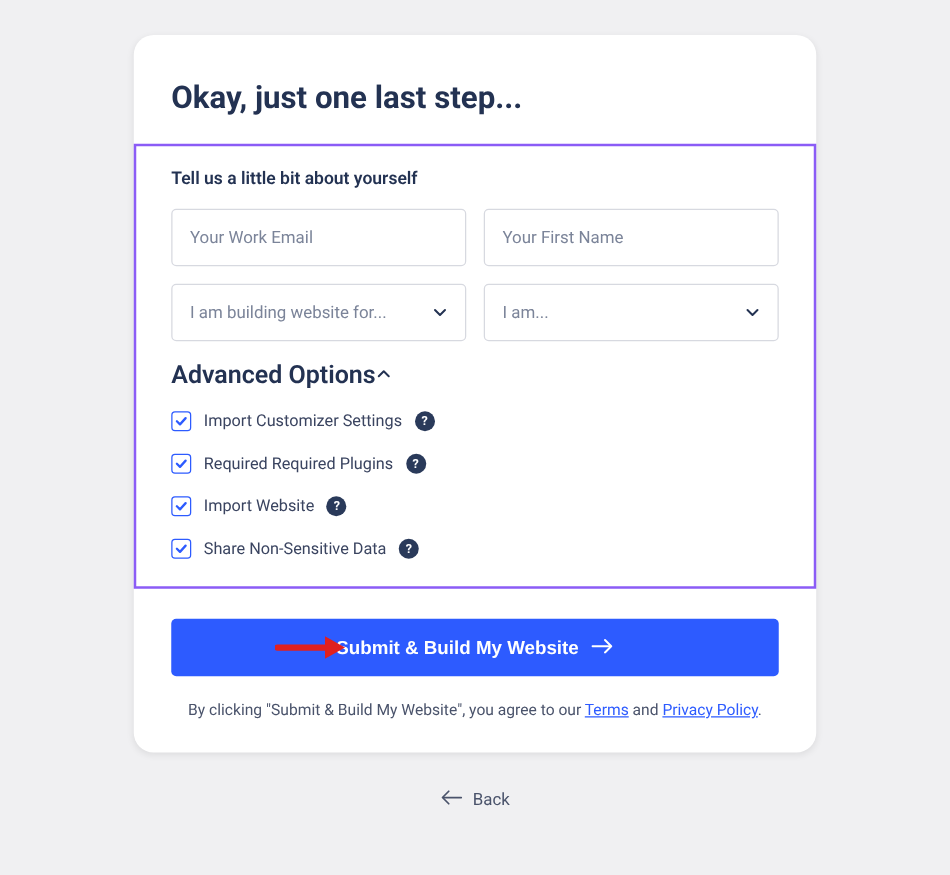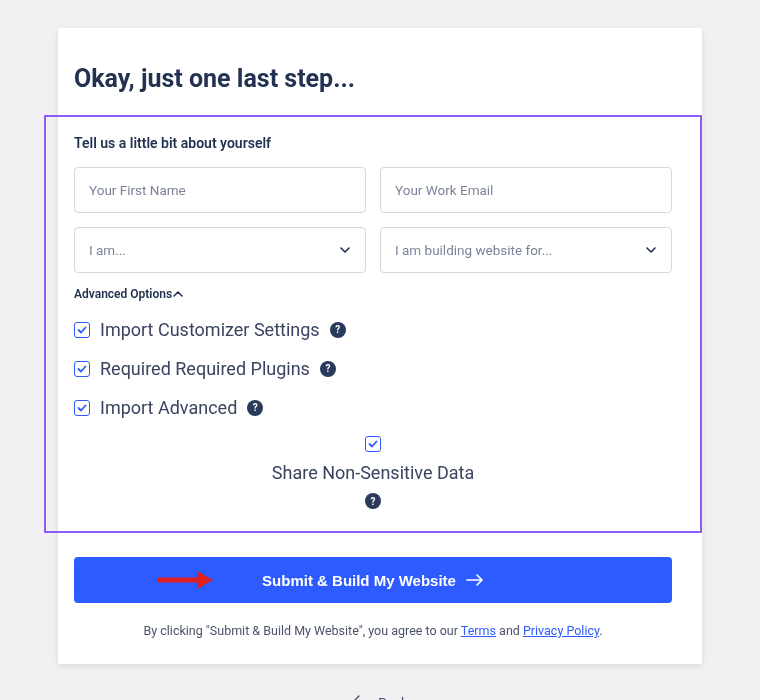--- a/index.html
+++ b/index.html
@@ -5,25 +5,25 @@
   * { box-sizing: border-box; margin: 0; padding: 0; }
   body {
     background: #f0f0f2;
     font-family: -apple-system, BlinkMacSystemFont, "Segoe UI", Roboto, Arial, sans-serif;
     width: 760px;
     height: 700px;
     padding-top: 28px;
   }
   .card {
     background: #fff;
-    width: 644px;
+    width: 546px;
     margin: 0 auto;
-    border-radius: 0;
+    border-radius: 16px;
     box-shadow: 0 2px 6px rgba(0,0,0,0.08);
-    padding: 36px 30px 26px 16px;
+    padding: 36px 30px 26px 30px;
   }
   .title {
     color: #233252;
     font-size: 25px;
     font-weight: 700;
     margin-bottom: 22px;
   }
   .highlight-box {
     border: 2px solid #8b5cf6;
     margin-left: -30px;
@@ -72,48 +72,48 @@
     height: 12px;
     display: inline-flex;
     align-items: center;
     justify-content: center;
   }
   .adv-header {
     display: flex;
     align-items: center;
     gap: 0;
     color: #233252;
-    font-size: 12px;
+    font-size: 20px;
     font-weight: 600;
     margin-top: 10px;
     margin-bottom: 18px;
     cursor: pointer;
   }
   .opt-row {
     display: flex;
     align-items: center;
     gap: 10px;
     margin-bottom: 18px;
   }
-  .opt-row:last-child { margin-bottom: 4px; flex-direction: column; }
+  .opt-row:last-child { margin-bottom: 4px; }
   .cb {
     width: 16px;
     height: 16px;
     border: 1.5px solid #2d5bff;
     border-radius: 3px;
     display: flex;
     align-items: center;
     justify-content: center;
     cursor: pointer;
     flex-shrink: 0;
   }
   .cb svg { display: block; }
   .opt-label {
     color: #3a4460;
-    font-size: 18px;
+    font-size: 13px;
   }
   .help-badge {
     width: 16px;
     height: 16px;
     border-radius: 50%;
     background: #2a3a5a;
     color: #fff;
     font-size: 10px;
     font-weight: 700;
     display: flex;
@@ -171,35 +171,35 @@
 </head>
 <body>
 
 <div class="card">
   <div class="title">Okay, just one last step...</div>
 
   <div class="highlight-box">
     <div class="subtitle">Tell us a little bit about yourself</div>
 
     <div class="row">
+      <input class="input-field" type="text" placeholder="Your Work Email" style="">
       <input class="input-field" type="text" placeholder="Your First Name" style="">
-      <input class="input-field" type="text" placeholder="Your Work Email" style="">
     </div>
 
     <div class="row">
       <div class="field">
-        <span>I am...</span>
+        <span>I am building website for...</span>
         <span class="chev">
           <svg width="12" height="12" viewBox="0 0 12 12">
               <path d="M2 4 L6 8 L10 4" stroke="#233252" stroke-width="1.6" fill="none" stroke-linecap="round" stroke-linejoin="round"></path>
             </svg>
         </span>
       </div>
       <div class="field">
-        <span>I am building website for...</span>
+        <span>I am...</span>
         <span class="chev">
           <svg width="12" height="12" viewBox="0 0 12 12">
               <path d="M2 4 L6 8 L10 4" stroke="#233252" stroke-width="1.6" fill="none" stroke-linecap="round" stroke-linejoin="round"></path>
             </svg>
         </span>
       </div>
     </div>
 
     <div class="adv-header">
       <span>Advanced Options</span>
@@ -228,21 +228,21 @@
           </div>
           <span class="opt-label">Required Required Plugins</span>
           <span class="help-badge">?</span>
         </div>
         <div class="opt-row">
           <div class="cb">
             <svg width="10" height="10" viewBox="0 0 10 10">
               <path d="M1.5 5 L4 7.5 L8.5 2.5" stroke="#2d5bff" stroke-width="1.8" fill="none" stroke-linecap="round" stroke-linejoin="round"></path>
             </svg>
           </div>
-          <span class="opt-label">Import Advanced</span>
+          <span class="opt-label">Import Website</span>
           <span class="help-badge">?</span>
         </div>
         <div class="opt-row">
           <div class="cb">
             <svg width="10" height="10" viewBox="0 0 10 10">
               <path d="M1.5 5 L4 7.5 L8.5 2.5" stroke="#2d5bff" stroke-width="1.8" fill="none" stroke-linecap="round" stroke-linejoin="round"></path>
             </svg>
           </div>
           <span class="opt-label">Share Non-Sensitive Data</span>
           <span class="help-badge">?</span>

